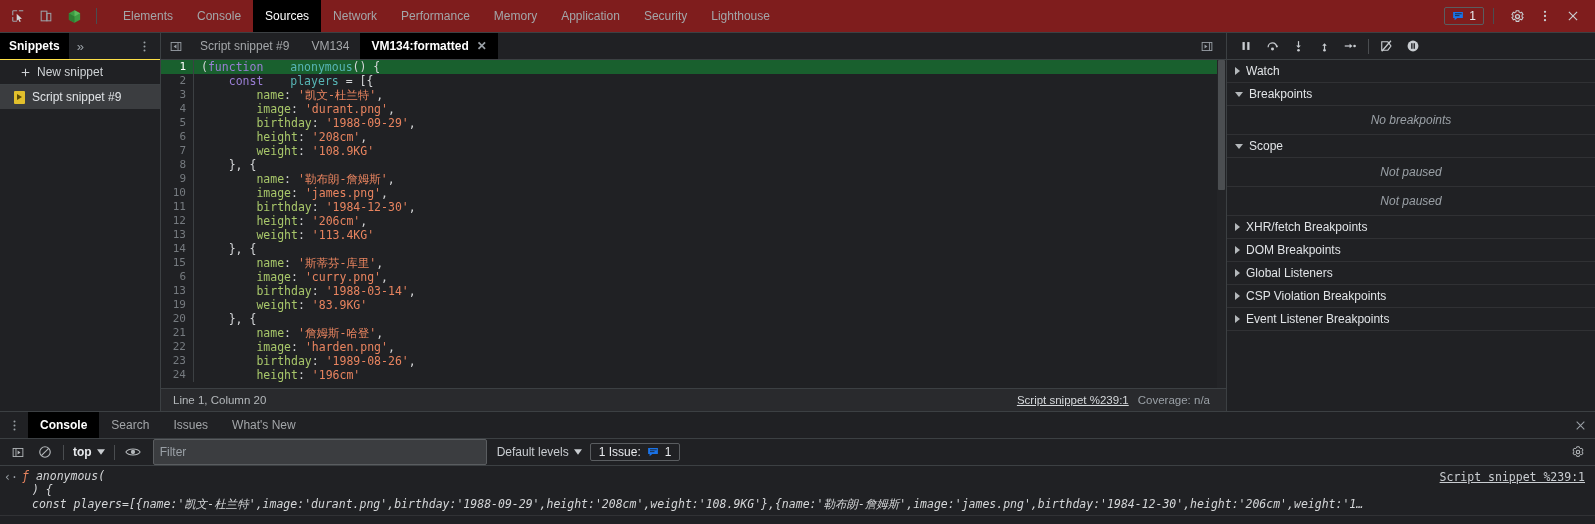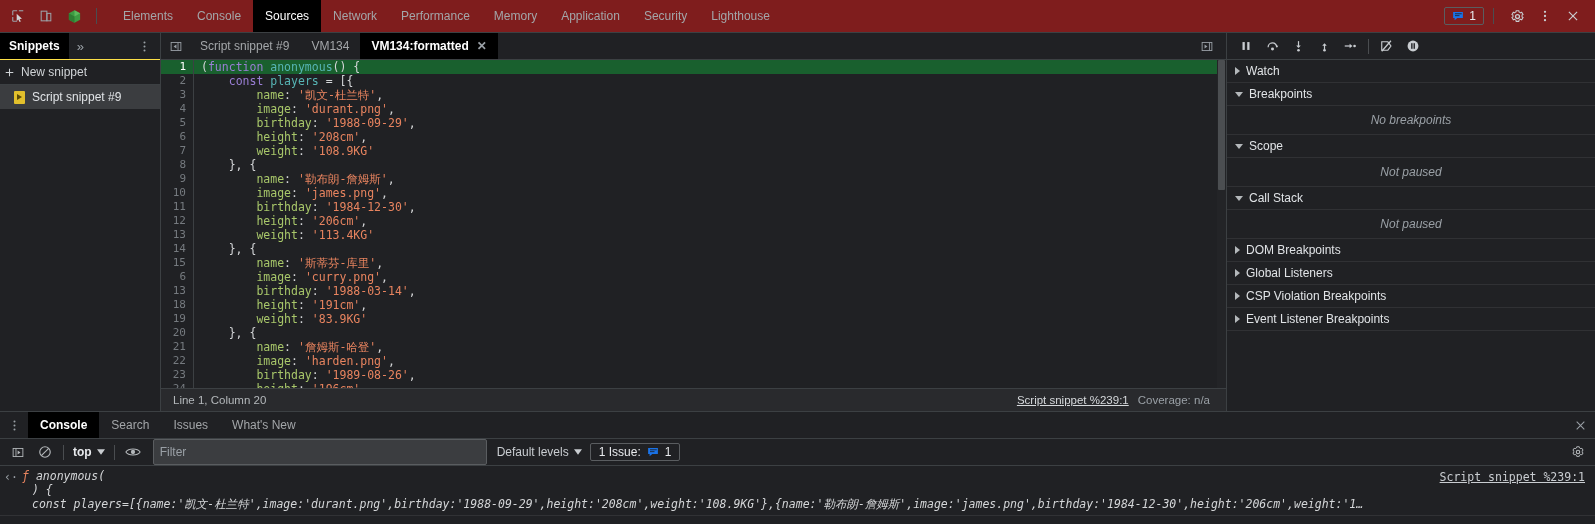--- a/index.html
+++ b/index.html
@@ -63,21 +63,21 @@
     border-bottom: 1px solid #fde047;
   }
   .nav-tab {
     height: 26px; padding: 0 9px; display: flex; align-items: center;
     background: #000; color: #fff; font-size: 12px; font-weight: bold;
   }
   .nav-more { padding: 0 8px; color: #9aa0a6; font-size: 13px; display:flex; align-items:center; height:26px;}
   .nav-dots { margin-left: auto; padding: 0 9px; color: #9aa0a6; display:flex; align-items:center; height:26px;}
   .nav-new {
     height: 24px; display: flex; align-items: center; gap: 6px;
-    padding-left: 4px; color: #cfd3d6; font-size: 12px;
+    padding-left: 20px; color: #cfd3d6; font-size: 12px;
     border-bottom: 1px solid #3c4043;
   }
   .nav-item {
     height: 24px; display: flex; align-items: center; gap: 7px;
     padding-left: 14px; font-size: 12px; color: #e0e3e6;
   }
   .nav-item.selected { background: #3b3d40; }
   .snip-icon {
     width: 11px; height: 13px; background: #e2c02c;
     position: relative; border-radius: 1px; flex: none;
@@ -122,21 +122,21 @@
   .gutter-border { width: 1px; background: #3c4043; flex: none; align-self: stretch; }
   .codetext { padding-left: 7px; white-space: pre; flex: 1; overflow: hidden; }
   .vscroll {
     position: absolute; right: 0; top: 0; width: 9px; height: 100%;
     background: #232427;
   }
   .vscroll .thumb { position: absolute; top: 0; left: 1px; width: 7px; height: 130px; background: #4b4e51; border-radius: 1px;}
 
   
   .t-key { color: #9a7fd6; }
-  .t-fn  { color: #57b5b5; }
+  .t-fn  { color: #57b5b5; margin-left: 20px; }
   .t-prop{ color: #a8c76a; }
   .t-str { color: #e8845f; }
   .t-pun { color: #d4d6d8; }
   .t-plain { color: #d4d6d8; }
 
   .statusbar {
     height: 22px; min-height: 22px;
     background: #292a2d; border-top: 1px solid #3c4043;
     display: flex; align-items: center; padding: 0 12px;
     color: #b4b8bb; font-size: 11.5px;
@@ -433,25 +433,20 @@
               <div class="gutter">6</div>
               <div class="gutter-border"></div>
               <div class="codetext"><span class="t-plain">        </span><span class="t-prop">image</span><span class="t-pun">: </span><span class="t-str">'curry.png'</span><span class="t-pun">,</span></div>
             </div>
             <div class="coderow">
               <div class="gutter">13</div>
               <div class="gutter-border"></div>
               <div class="codetext"><span class="t-plain">        </span><span class="t-prop">birthday</span><span class="t-pun">: </span><span class="t-str">'1988-03-14'</span><span class="t-pun">,</span></div>
             </div>
             <div class="coderow">
-              <div class="gutter">18</div>
-              <div class="gutter-border"></div>
-              <div class="codetext"><span class="t-plain">        </span><span class="t-prop">height</span><span class="t-pun">: </span><span class="t-str">'191cm'</span><span class="t-pun">,</span></div>
-            </div>
-            <div class="coderow">
               <div class="gutter">19</div>
               <div class="gutter-border"></div>
               <div class="codetext"><span class="t-plain">        </span><span class="t-prop">weight</span><span class="t-pun">: </span><span class="t-str">'83.9KG'</span></div>
             </div>
             <div class="coderow">
               <div class="gutter">20</div>
               <div class="gutter-border"></div>
               <div class="codetext"><span class="t-pun">    }, {</span></div>
             </div>
             <div class="coderow">
@@ -548,25 +543,25 @@
           <div class="acc-head">
             <span class="tri down"></span>
             <span>Breakpoints</span>
           </div>
           <div class="acc-empty">No breakpoints</div>
           <div class="acc-head">
             <span class="tri down"></span>
             <span>Scope</span>
           </div>
           <div class="acc-empty">Not paused</div>
-          <div class="acc-head">
-            <span class="tri down"></span>
-            <span>Call Stack</span>
-          </div>
           <div class="acc-empty">Not paused</div>
+          <div class="acc-head">
+            <span class="tri right"></span>
+            <span>XHR/fetch Breakpoints</span>
+          </div>
           <div class="acc-head">
             <span class="tri right"></span>
             <span>DOM Breakpoints</span>
           </div>
           <div class="acc-head">
             <span class="tri right"></span>
             <span>Global Listeners</span>
           </div>
           <div class="acc-head">
             <span class="tri right"></span>

